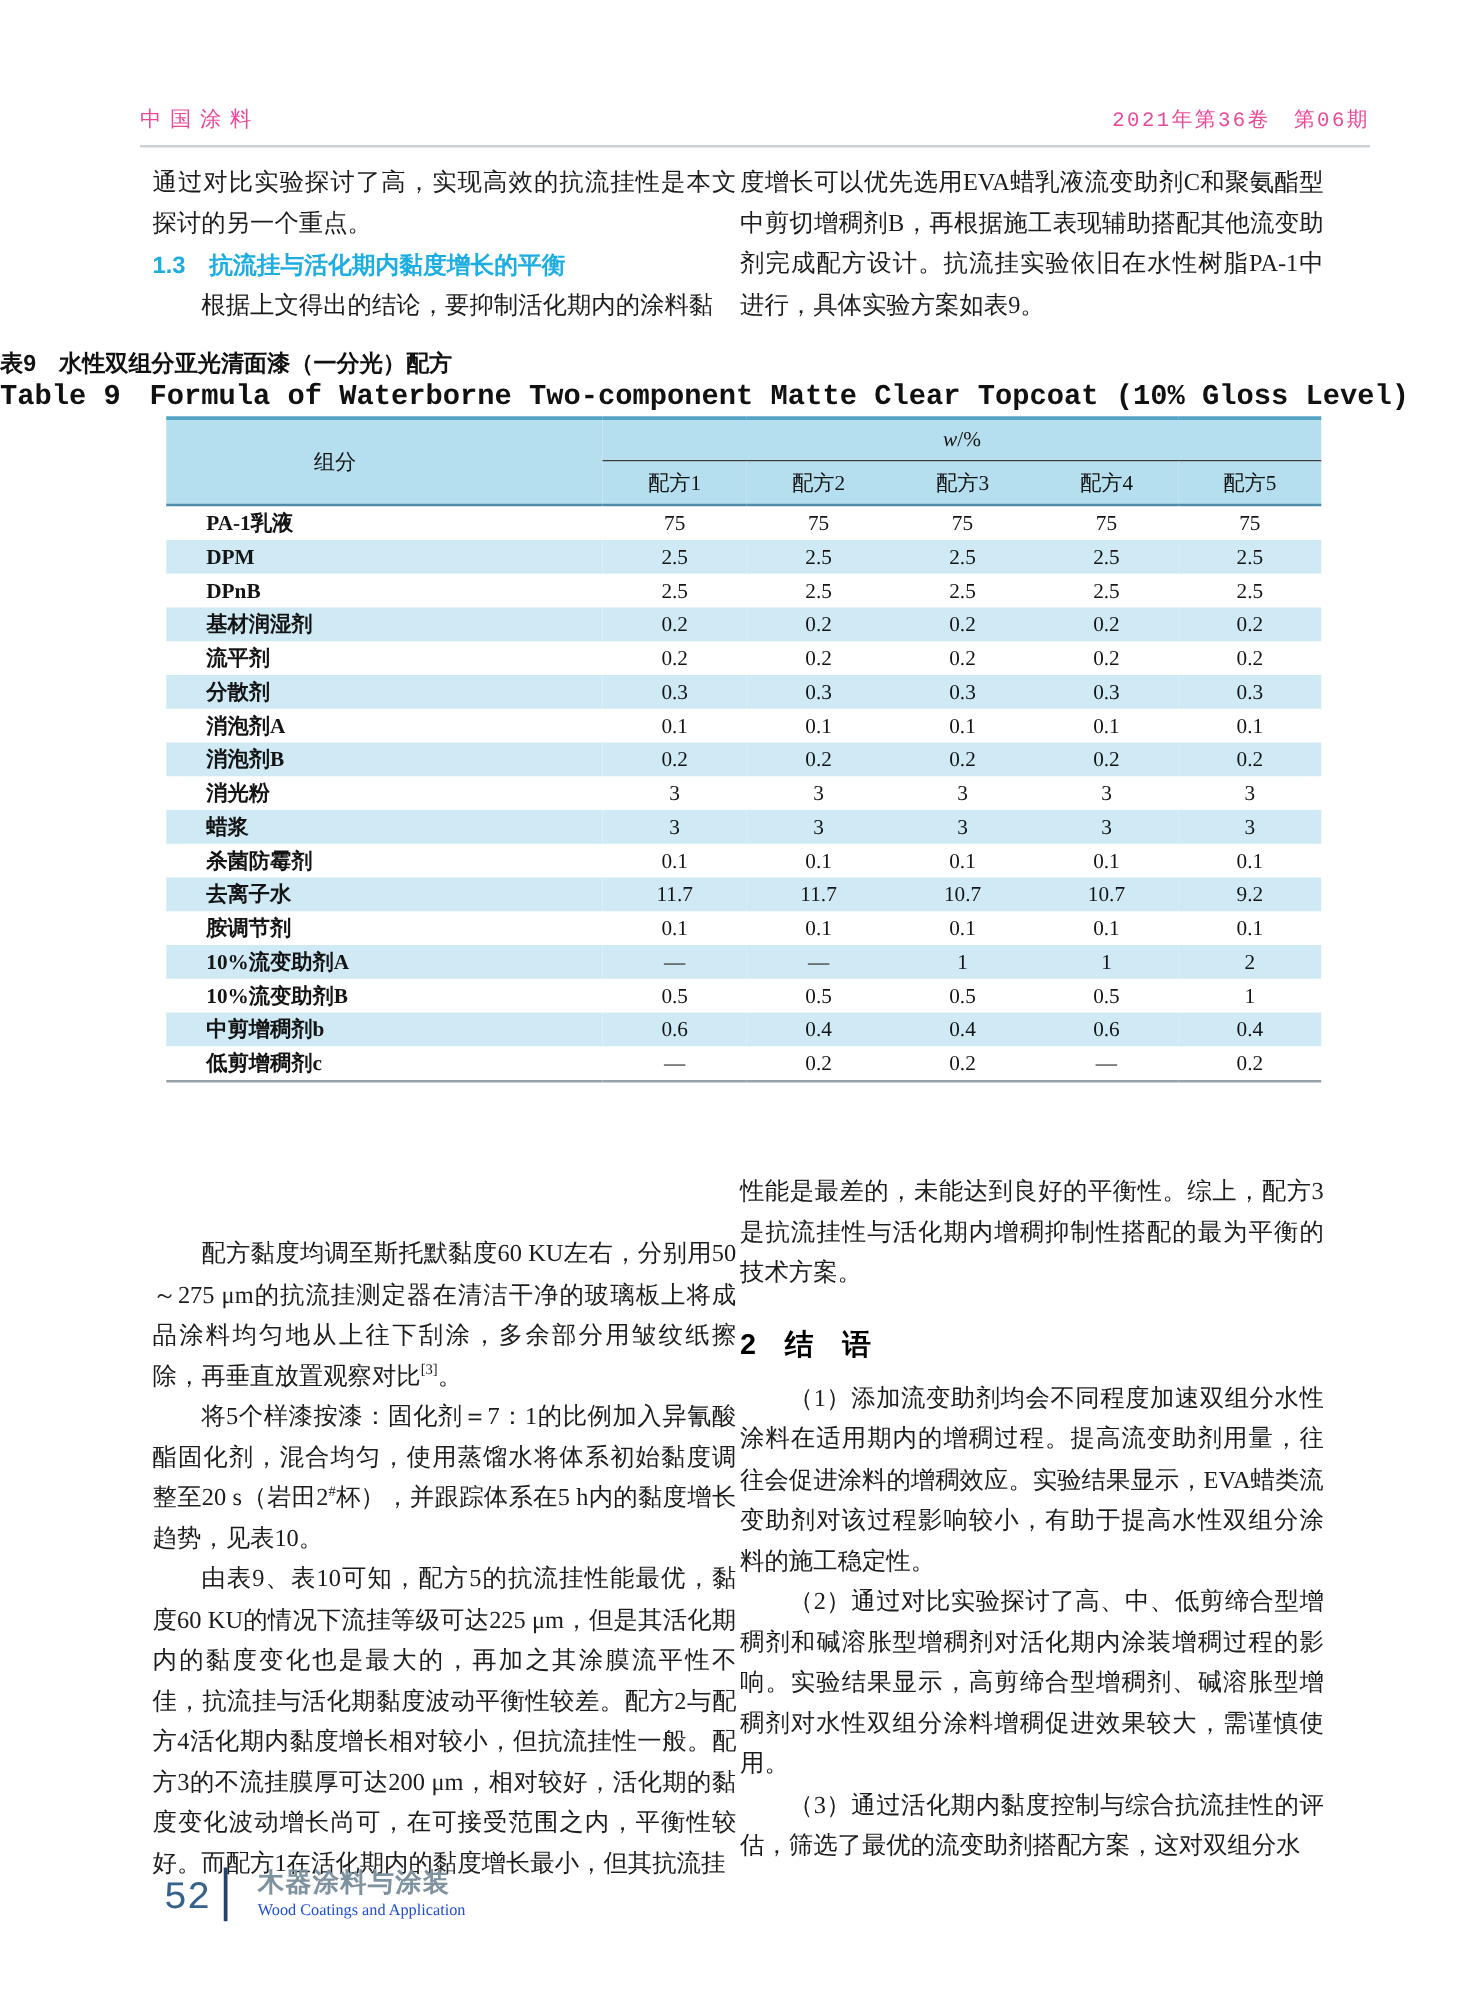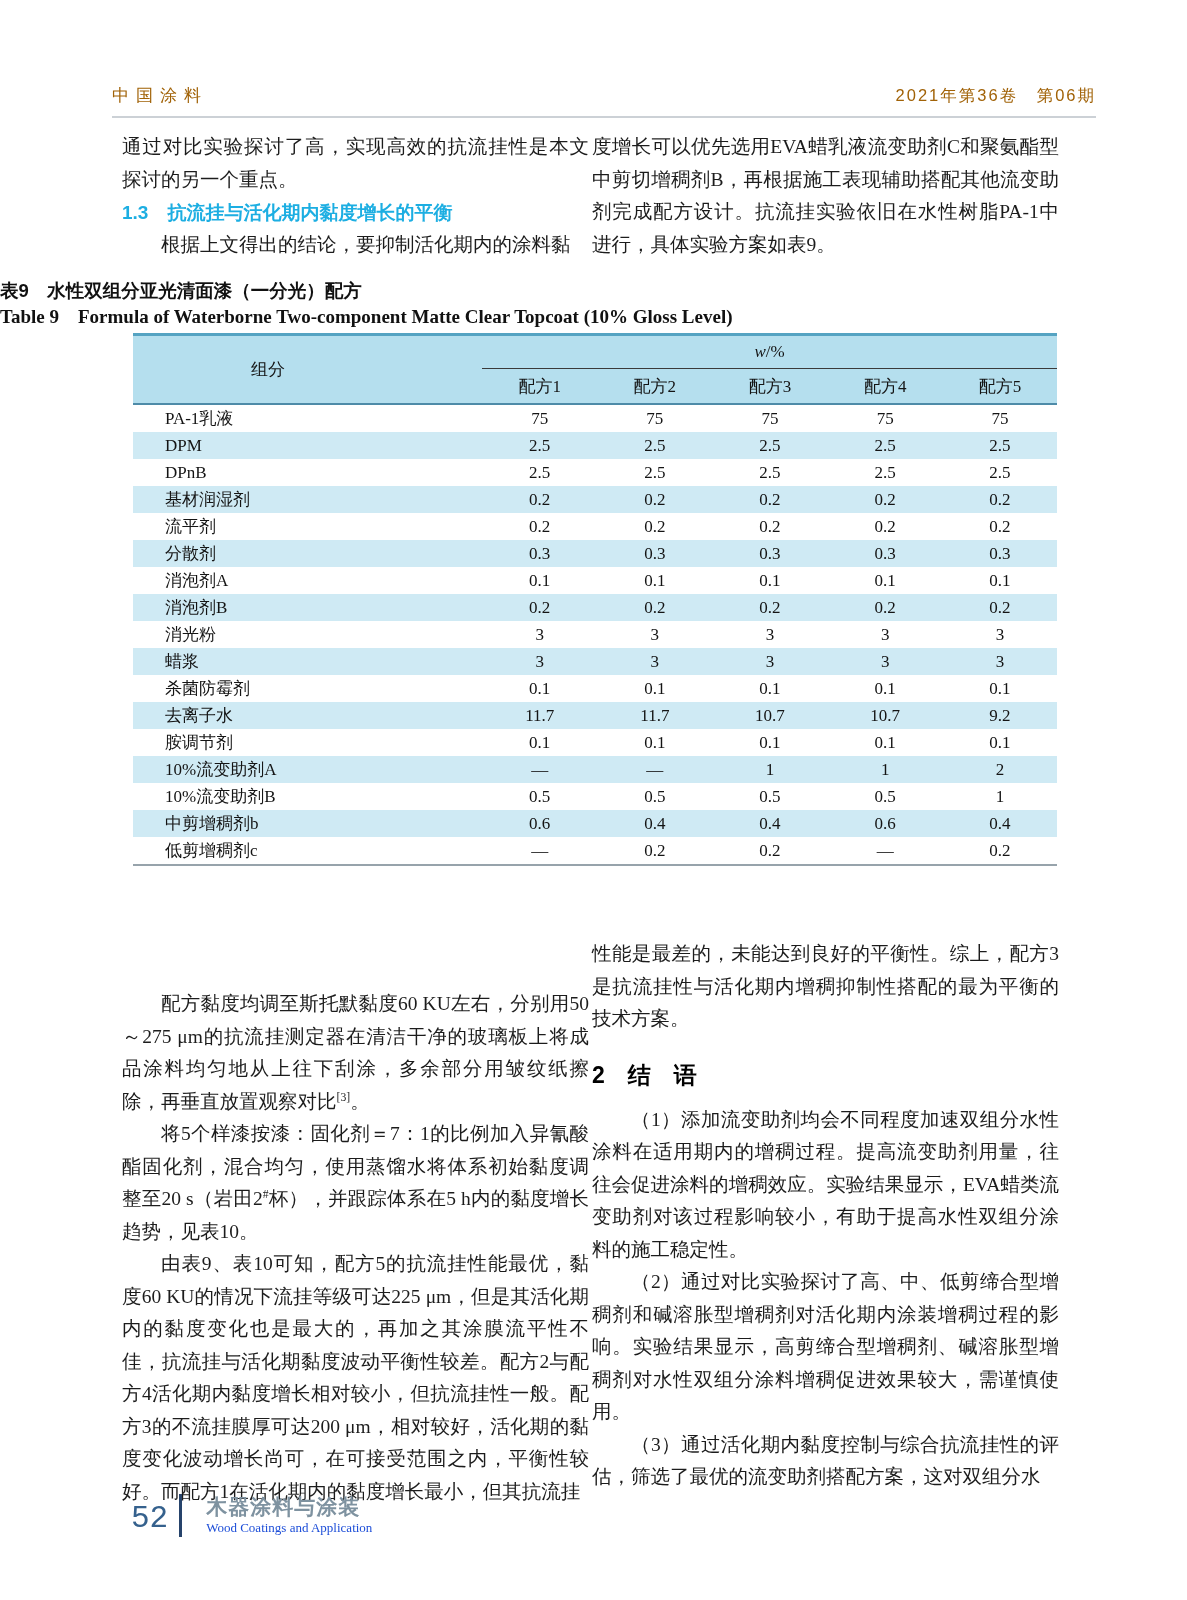--- a/index.html
+++ b/index.html
@@ -6,54 +6,54 @@
   .page{
     position:relative; width:1187px; height:1600px; background:#ffffff;
     font-family:"Liberation Serif","DejaVu Serif",serif;
     color:#1c1c1c; overflow:hidden;
   }
   
   .runhead{
     position:absolute; top:84px; left:112px; width:984px;
     display:flex; justify-content:space-between; align-items:flex-end;
     border-bottom:2px solid #ccd1d6; padding-bottom:9px;
-    color:#a16207; font-family:Liberation Sans, sans-serif;
+    color:#ec4899; font-family:Liberation Mono, monospace;
   }
   .runhead .journal{font-size:17px; letter-spacing:7px;}
   .runhead .issue{font-size:16.5px; letter-spacing:2px;}
   
   .col{position:absolute; width:467px; font-size:19.5px; line-height:32.5px; text-align:justify;}
   .intro-left{top:131px; left:122px;}
   .intro-right{top:131px; left:592px;}
   p{margin:0;}
   .indent{text-indent:2em;}
   .h-sub{
     font-family:"Liberation Sans","DejaVu Sans",sans-serif;
     font-weight:bold; color:#1caee2; font-size:19px; line-height:33px;
   }
   
   .tbl-titles{position:absolute; top:278px; left:0; width:1187px; }
   .tbl-title-zh{
     font-family:"Liberation Sans","DejaVu Sans",sans-serif;
     font-weight:bold; font-size:18.5px; line-height:26px; color:#111;
   }
-  .tbl-title-en{font-weight:bold; font-size:19px; line-height:26px; color:#111;}
+  .tbl-title-en{font-weight:bold; font-size:23px; line-height:26px; color:#111;font-family:Liberation Mono, monospace;}
   table.formula{
     position:absolute; top:333px; left:133px; width:924px;
     border-collapse:collapse; font-size:17px; color:#141414;
     border-top:3px solid #55a3c2;
   }
   table.formula th{font-weight:normal;}
   thead th{background:#b5dfee;}
   th.group{width:300px; height:62px; text-align:center; vertical-align:middle; padding-right:80px;}
   th.unit{height:30px; border-bottom:1px solid #3a3a3a; font-size:17px;}
   th.unit .it{font-style:italic;}
   th.fcol{height:32px; width:124px; text-align:center;}
   tbody td{height:27px; text-align:center; padding:0;}
-  tbody td.comp{text-align:left; padding-left:32px;}
+  tbody td.comp{text-align:left; padding-left:32px;font-weight:bold;}
   tbody tr:nth-child(even) td{background:#cfeaf4;}
   tbody tr:first-child td{border-top:2px solid #4e8ba8;}
   tbody tr:last-child td{border-bottom:2px solid #97a3ab;}
   
   .body-left{top:988px; left:122px;}
   .body-right{top:938px; left:592px;}
   sup{font-size:0.6em; vertical-align:super; line-height:0;}
   .h-main{
     font-family:"Liberation Sans","DejaVu Sans",sans-serif;
     font-weight:bold; color:#000000; font-size:23px; line-height:30px;

